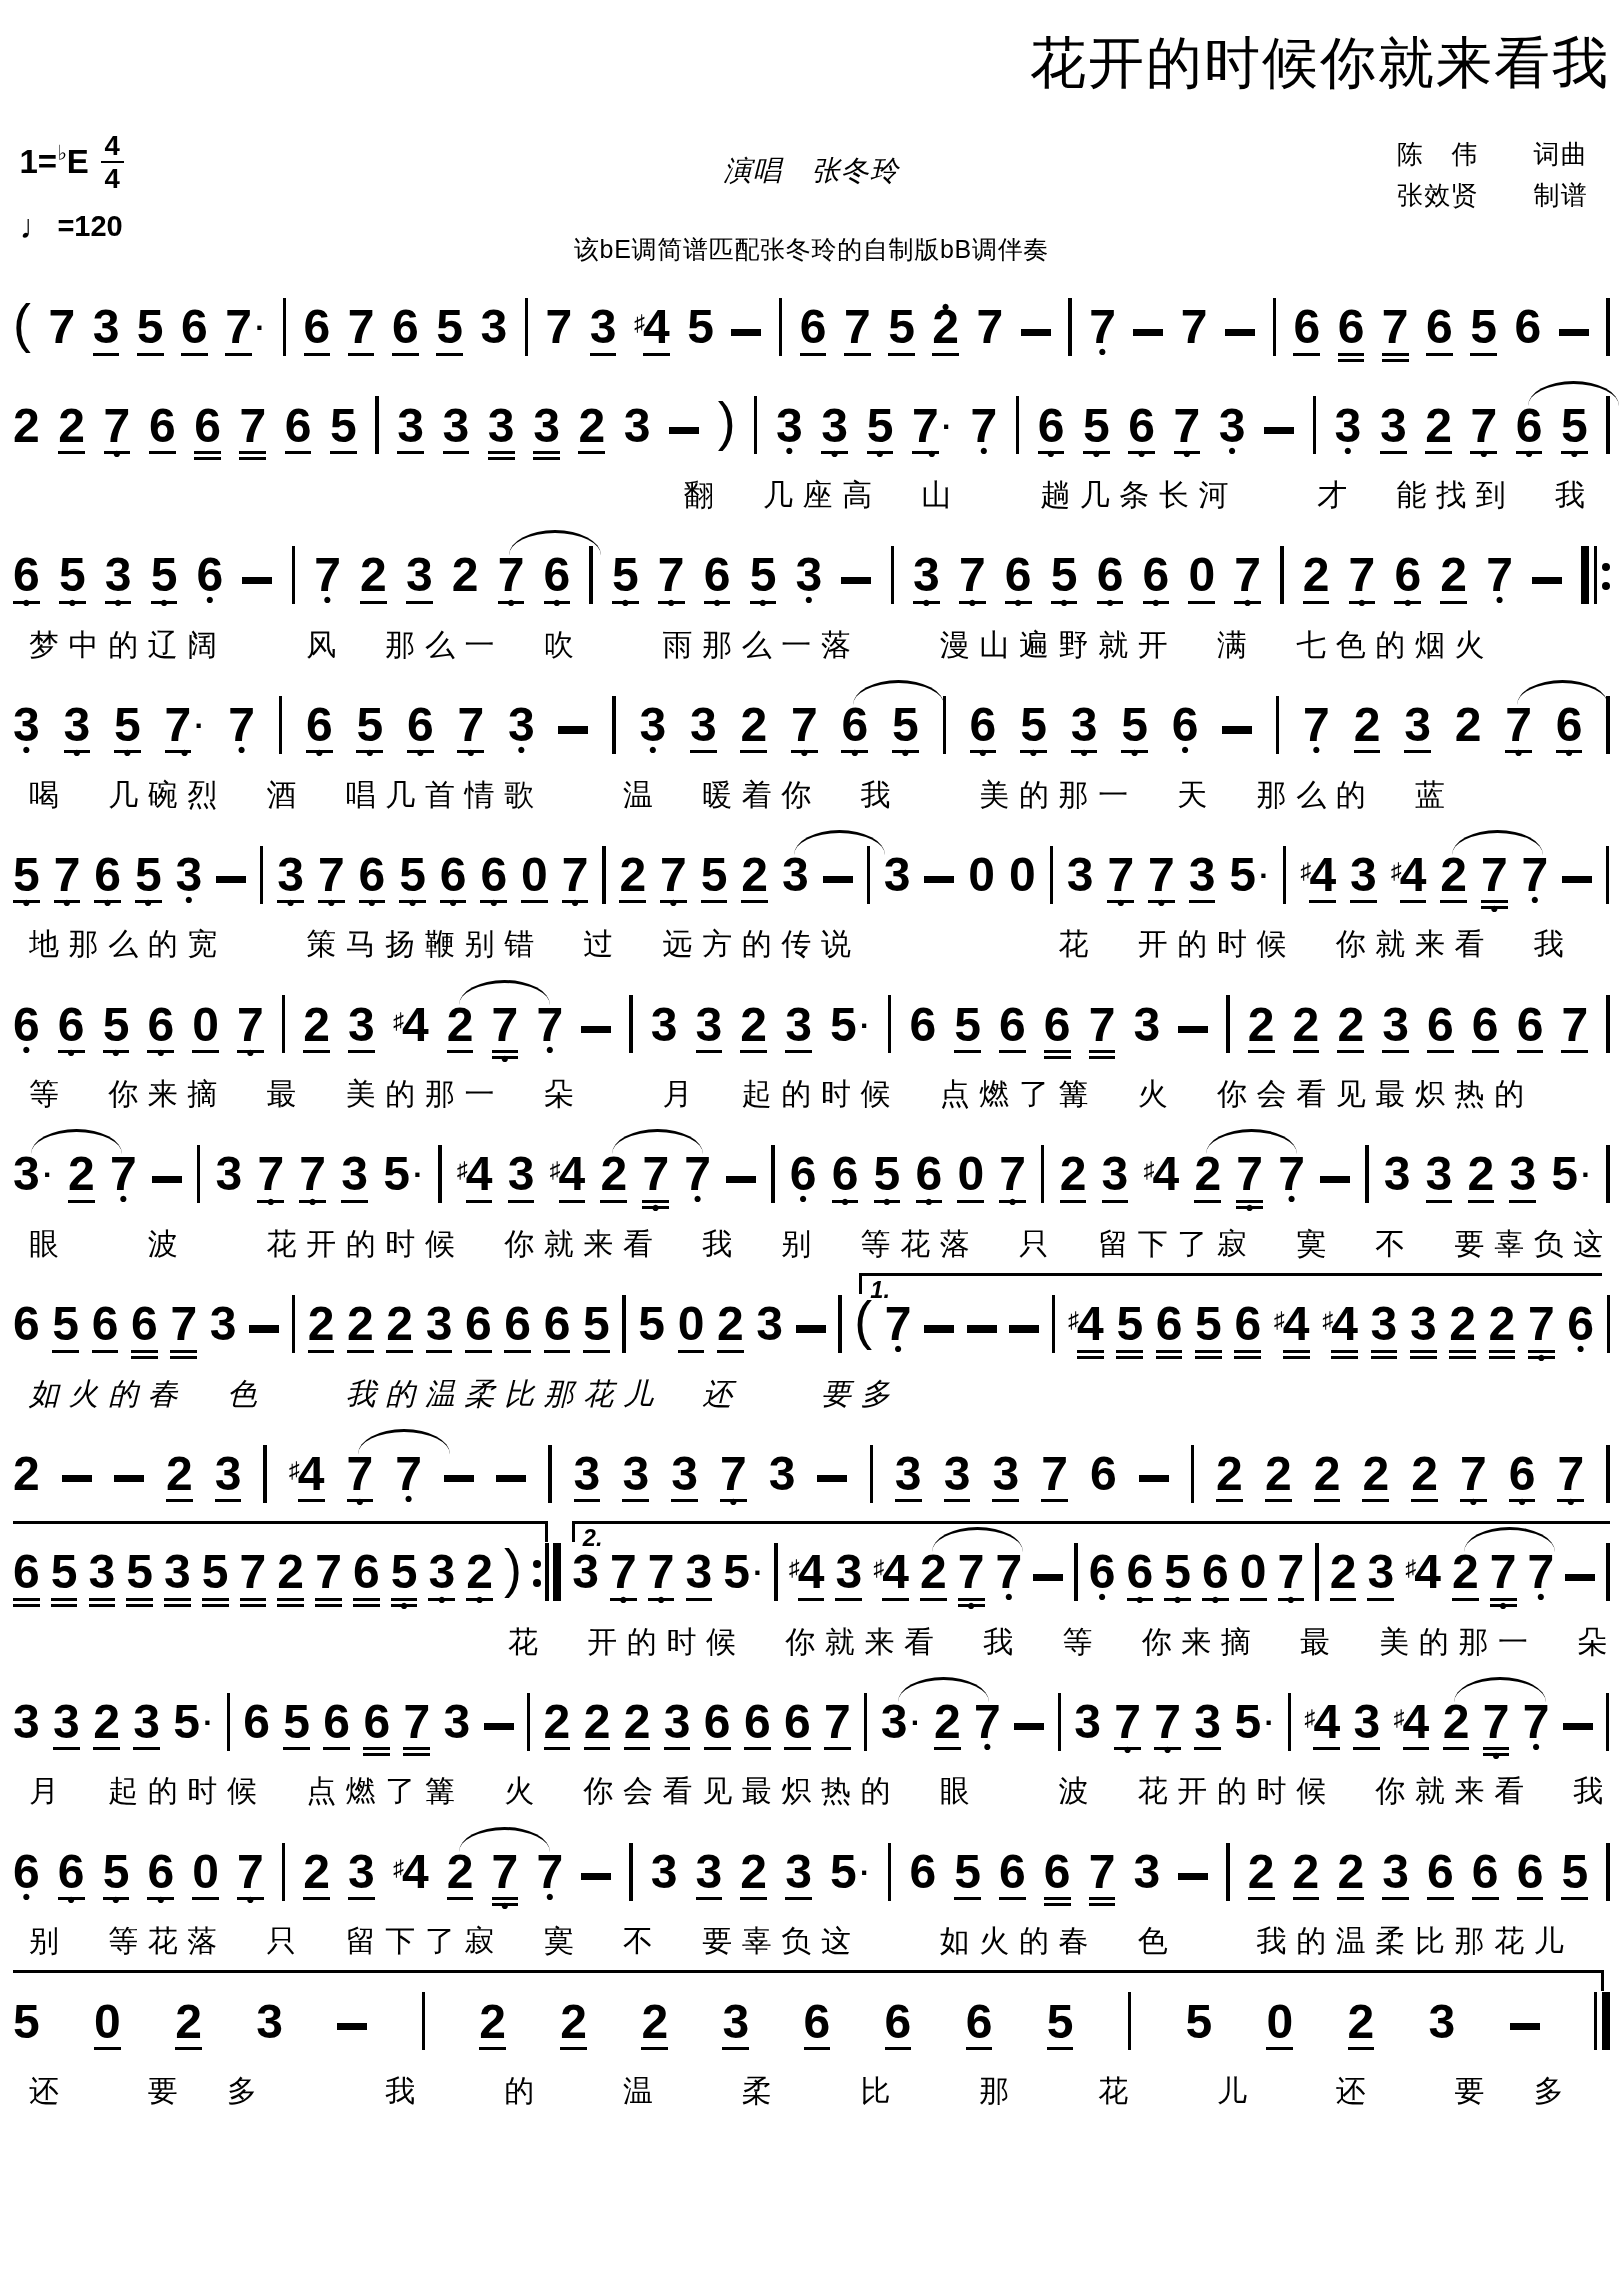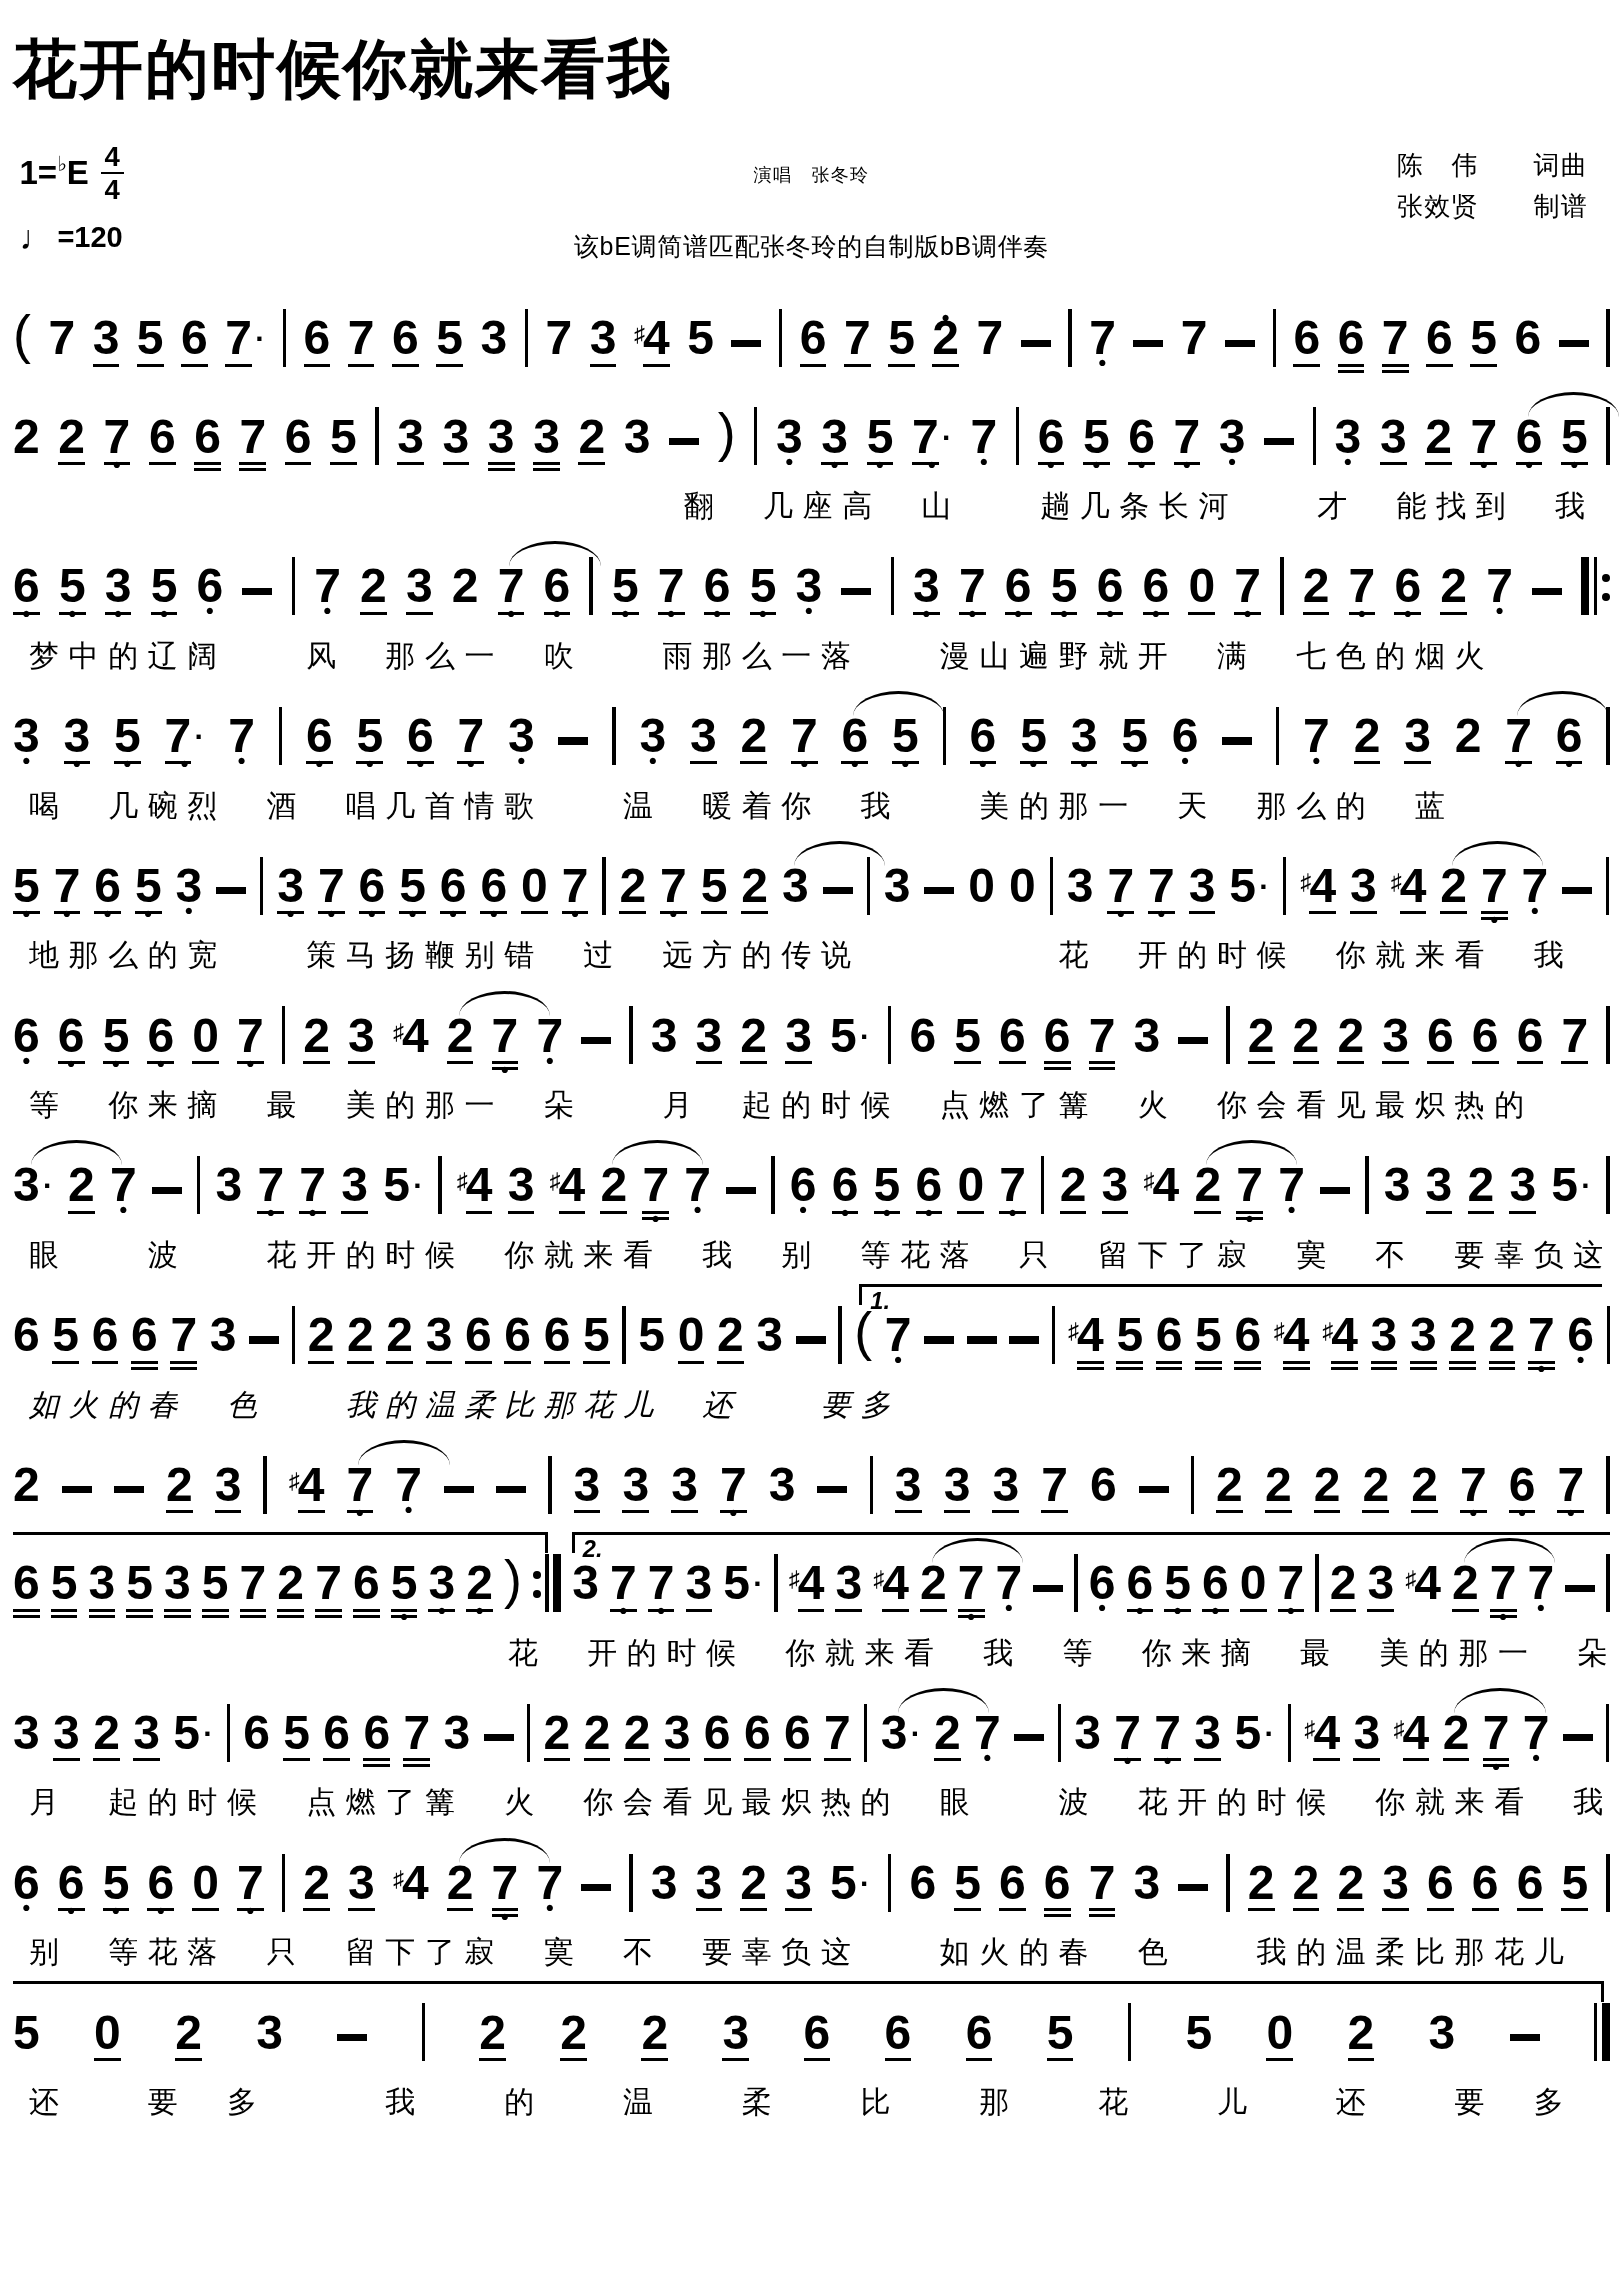--- a/index.html
+++ b/index.html
@@ -1,32 +1,32 @@
 <!DOCTYPE html>
 <html style="font-size:10.5px"><head>
 <meta charset="utf-8">
 <style>
   html,body{margin:0;padding:0;background:#fff;}
   .page{position:relative;width:1623px;height:2295px;box-sizing:border-box;
         padding:22px 13px;background:#fff;color:#000;overflow:hidden;
         font-family:"Liberation Sans","DejaVu Sans",sans-serif;}
   
-  .title{ text-align:left;font-size:64px;font-weight:bold;margin:3.9px 0 13px;letter-spacing:2px;}
+  .title{ text-align:right;font-size:56px;font-weight:normal;margin:3.9px 0 13px;letter-spacing:2px;}
   .head-row{position:relative;height:161px;}
   .key-block{position:absolute;left:6.5px;top:17px;font-weight:bold;}
   .key-line{display:flex;align-items:center;font-size:33px;}
   .flat{font-size:0.62em;transform:translateY(-9.2px);display:inline-block;}
   .ts{display:inline-flex;flex-direction:column;align-items:center;margin-left:11.8px;
       font-size:27.5px;line-height:1.02;font-weight:bold;}
   .ts-top{border-bottom:2.6px solid #000;padding:0 3.9px 1.3px;}
   .ts-bottom{padding-top:1.3px;}
   .tempo-line{margin-top:14.4px;font-size:29px;font-weight:bold;display:flex;align-items:center;gap:3.9px;}
   .qnote{font-size:34px;}
   .center-block{position:absolute;left:50%;transform:translateX(-50%);top:37px;text-align:center;}
-  .performer{font-size:18px;letter-spacing:1.3px;}
+  .performer{font-size:28px;letter-spacing:1.3px;font-style:italic;}
   .note-line{margin-top:43px;font-size:25px;letter-spacing:0.7px;}
   .credits{position:absolute;right:22px;top:19.6px;font-size:26px;line-height:1.55;text-align:left;letter-spacing:1.3px;}
   
   .system{position:relative;padding-top:15.7px;margin-bottom:7.9px;}
   .system.nolyr{margin-bottom:2.6px;}
   .music-row{display:flex;justify-content:space-between;align-items:flex-start;
              font-size:48px;font-weight:bold;line-height:1;height:80px;}
   .note{position:relative;display:inline-block;margin-top:11.8px;white-space:nowrap;}
   .nch{display:inline-block;padding-bottom:1.3px;}
   .u1{border-bottom:3.9px solid #000;}

